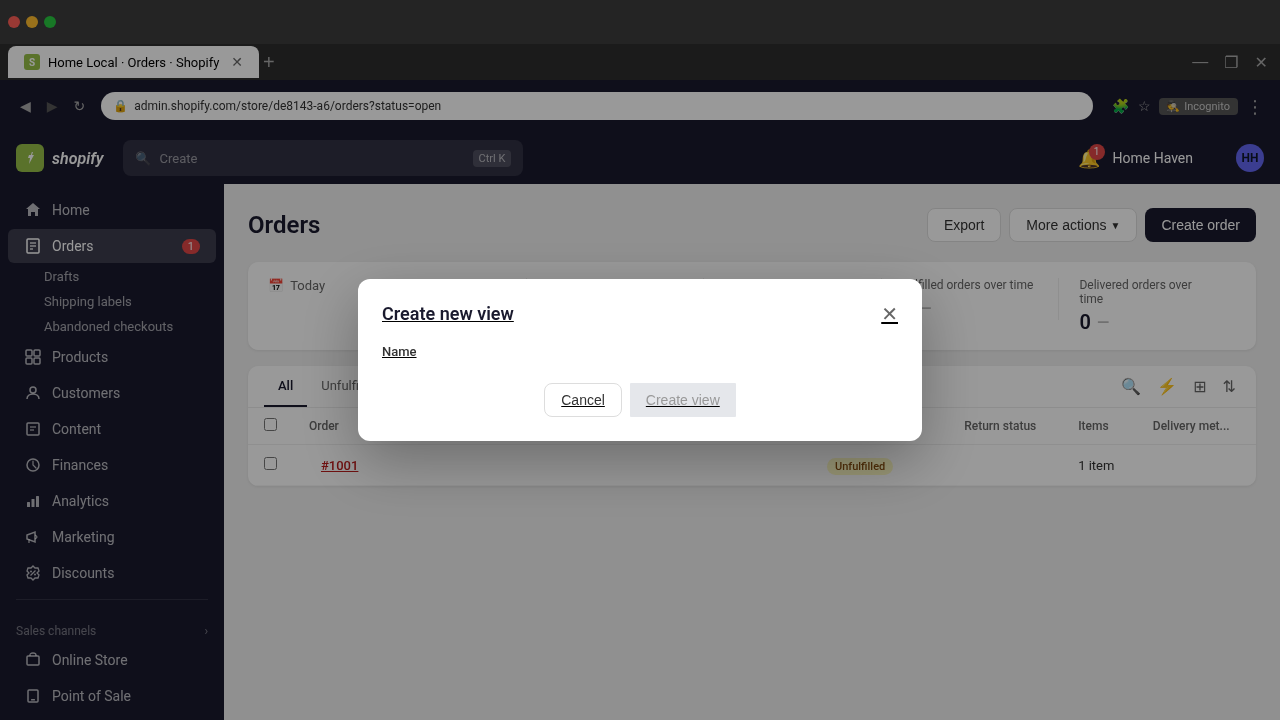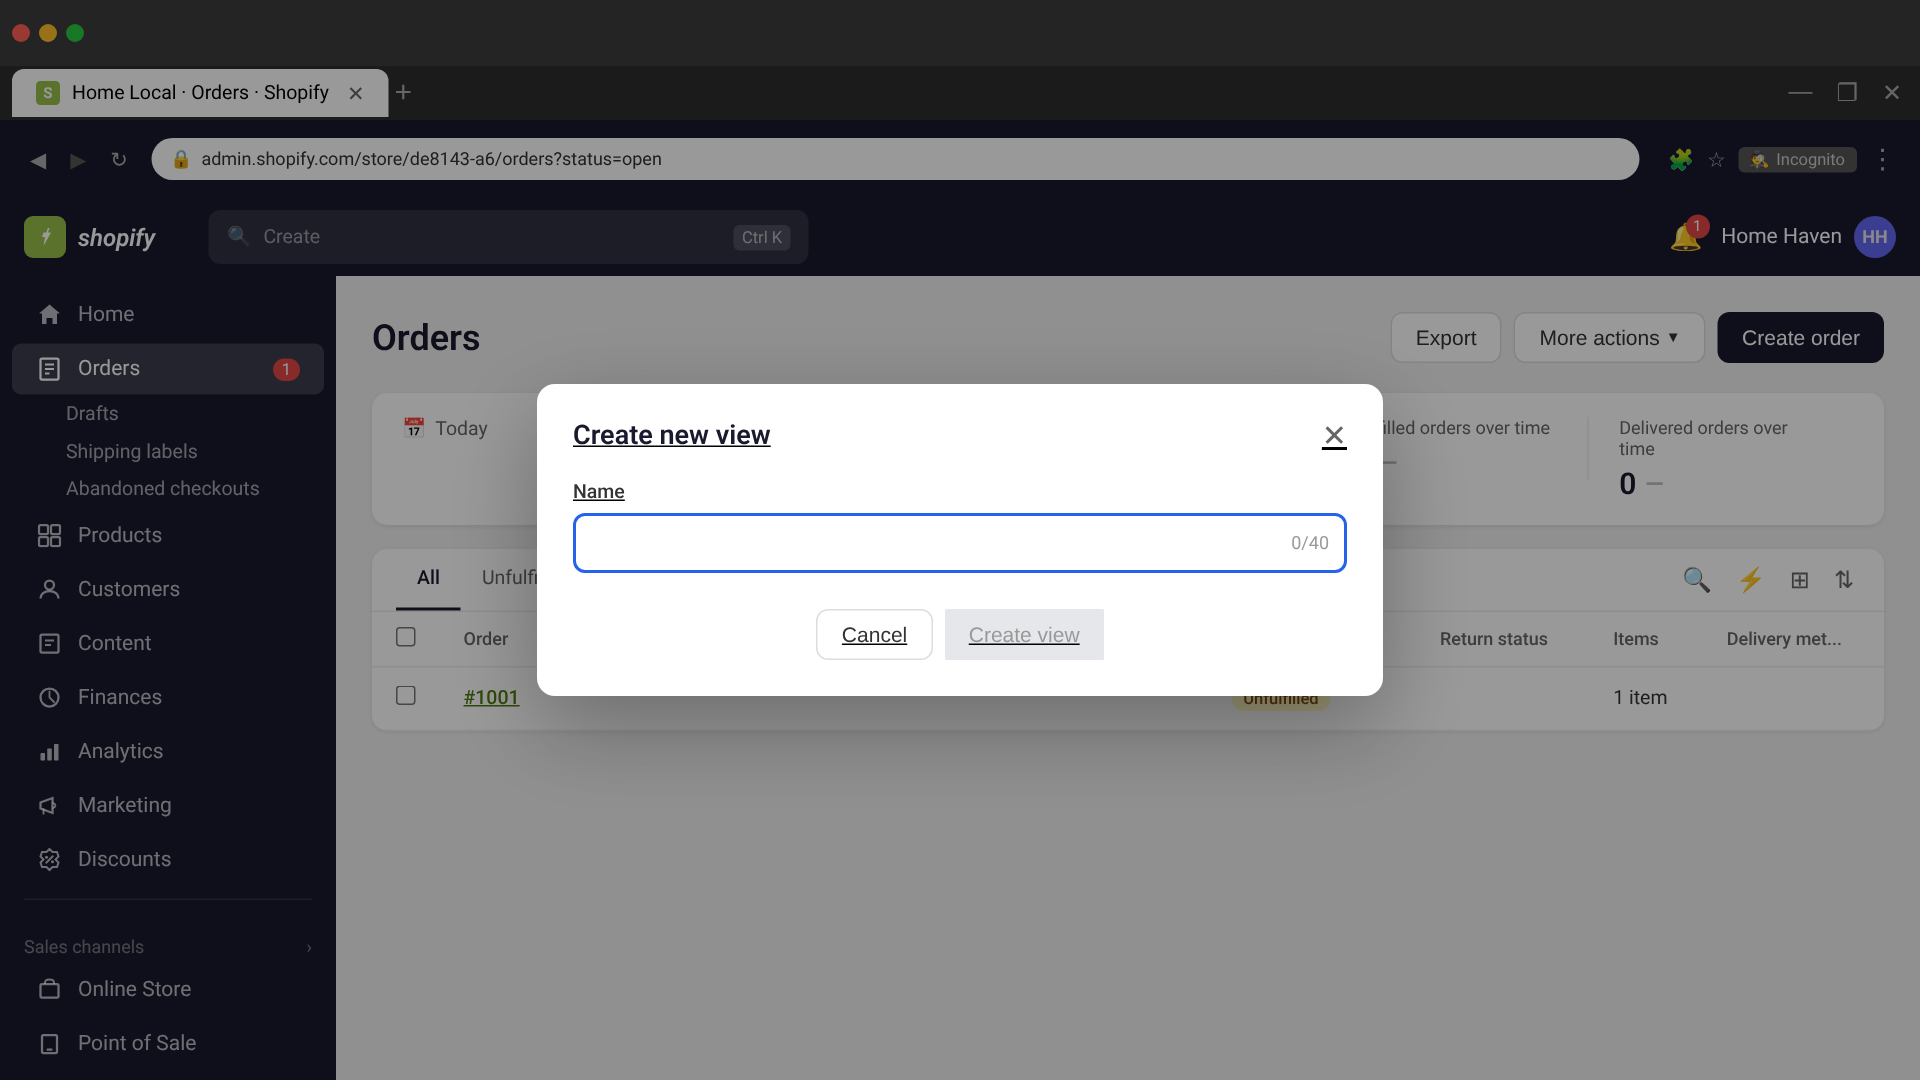--- a/index.html
+++ b/index.html
@@ -27,21 +27,21 @@
     
     .shopify-header { background: #1a1a2e; height: 52px; display: flex; align-items: center; padding: 0 16px; gap: 12px; }
     .shopify-logo { display: flex; align-items: center; gap: 8px; color: white; font-weight: 600; font-size: 16px; }
     .logo-icon { background: #96bf48; width: 28px; height: 28px; border-radius: 6px; display: flex; align-items: center; justify-content: center; color: white; font-weight: bold; font-size: 14px; }
     .header-search { flex: 1; max-width: 400px; background: rgba(255,255,255,0.1); border-radius: 8px; height: 36px; display: flex; align-items: center; padding: 0 12px; gap: 8px; color: rgba(255,255,255,0.6); font-size: 14px; margin-left: 16px; }
     .search-shortcut { background: rgba(255,255,255,0.2); border-radius: 4px; padding: 2px 6px; font-size: 12px; margin-left: auto; }
     .header-right { display: flex; align-items: center; gap: 12px; margin-left: auto; }
     .notif-btn { color: white; font-size: 18px; position: relative; cursor: pointer; }
     .notif-badge { background: #e04646; width: 16px; height: 16px; border-radius: 50%; position: absolute; top: -4px; right: -4px; font-size: 10px; display: flex; align-items: center; justify-content: center; color: white; }
     .store-btn { display: flex; align-items: center; gap: 8px; color: white; font-size: 14px; cursor: pointer; }
-    .store-avatar { background: #6366f1; width: 28px; height: 28px; border-radius: 14px; display: flex; align-items: center; justify-content: center; color: #e5e5e5; font-weight: bold; font-size: 12px; }
+    .store-avatar { background: #6366f1; width: 28px; height: 28px; border-radius: 14px; display: flex; align-items: center; justify-content: center; color: #0f172a; font-weight: bold; font-size: 12px; margin-left: 35px; }
 
     
     .main-wrapper { display: flex; flex: 1; overflow: hidden; }
 
     
     .sidebar { width: 224px; background: #1a1a2e; display: flex; flex-direction: column; padding: 8px 0; overflow-y: auto; }
     .sidebar-item { display: flex; align-items: center; gap: 10px; padding: 8px 16px; cursor: pointer; color: rgba(255,255,255,0.7); font-size: 14px; border-radius: 6px; margin: 1px 8px; transition: background 0.15s; }
     .sidebar-item.active { background: rgba(255,255,255,0.15); color: white; }
     .sidebar-item-icon { width: 18px; height: 18px; display: flex; align-items: center; justify-content: center; flex-shrink: 0; }
     .sidebar-badge { background: #e04646; color: white; border-radius: 10px; font-size: 11px; padding: 1px 6px; margin-left: auto; }
@@ -73,21 +73,21 @@
     .tab.active { color: #1a1a2e; border-bottom-color: #1a1a2e; font-weight: 500; }
     .tab-actions { margin-left: auto; display: flex; gap: 8px; }
     .tab-action-btn { background: none; border: none; color: #666; cursor: pointer; font-size: 16px; padding: 4px; }
 
     
     .table-container { background: white; border-radius: 0 0 10px 10px; box-shadow: 0 1px 3px rgba(0,0,0,0.08); overflow: hidden; }
     .table { width: 100%; border-collapse: collapse; }
     .table th { padding: 10px 16px; font-size: 12px; color: #666; font-weight: 500; text-align: left; border-bottom: 1px solid #eee; white-space: nowrap; }
     .table td { padding: 12px 16px; font-size: 13px; color: #333; border-bottom: 1px solid #f5f5f5; }
     .checkbox-col { width: 36px; }
-    .order-link { color: #4d7c0f; font-weight: 500; }
+    .order-link { color: #b91c1c; font-weight: 500; margin-left: 12px; }
     .badge { padding: 2px 8px; border-radius: 12px; font-size: 11px; font-weight: 500; }
     .badge-unfulfilled { background: #fef9c3; color: #854d0e; }
 
     
     .overlay { position: fixed; top: 0; left: 0; width: 100%; height: 100%; background: rgba(0,0,0,0.4); z-index: 100; display: flex; align-items: center; justify-content: center; }
     .modal { background: white; border-radius: 12px; width: 564px; padding: 24px; box-shadow: 0 20px 60px rgba(0,0,0,0.3); position: relative; text-decoration: underline; }
     .modal-header { display: flex; align-items: center; justify-content: space-between; margin-bottom: 20px; }
     .modal-title { font-size: 18px; font-weight: 600; color: #1a1a2e; }
     .modal-close { background: none; border: none; color: #666; font-size: 20px; cursor: pointer; line-height: 1; }
     .modal-field { margin-bottom: 20px; }
@@ -141,21 +141,21 @@
     <span style="color:#aaa; font-size:14px;">🧩</span>
     <span style="color:#aaa; font-size:14px;">☆</span>
     <div class="incognito-badge">
       <span>🕵</span>
       <span>Incognito</span>
     </div>
     <span style="color:#aaa; font-size:18px;">⋮</span>
   </div>
 </div>
 
-<div style="background:#1a1a2e; height:52px; display:flex; align-items:center; padding:0 16px; gap:20px;">
+<div style="background:#1a1a2e; height:52px; display:flex; align-items:center; padding:0 16px; gap:4px;">
   <div class="shopify-logo">
     <div class="logo-icon">
       <svg width="16" height="16" viewBox="0 0 16 16" fill="none">
         <path d="M10 2C10 2 9.5 2.5 9 5H7L6 8H8L7 14L12 5H10L11 2H10Z" fill="white"></path>
       </svg>
     </div>
     <span style="font-weight:600; font-size:16px; color:white; font-style:italic;">shopify</span>
   </div>
 
   <div class="header-search">
@@ -445,24 +445,20 @@
 
 <div class="overlay">
   <div class="modal">
     <div class="modal-header">
       <h2 class="modal-title">Create new view</h2>
       <button class="modal-close">✕</button>
     </div>
 
     <div class="modal-field">
       <div class="field-label">Name</div>
-      <div class="field-input-wrap">
-        <input type="text" class="field-input" placeholder="" style="">
-        <span class="field-counter">0/40</span>
-      </div>
     </div>
 
     <div class="modal-footer">
       <button class="btn-cancel">Cancel</button>
       <button class="btn-create">Create view</button>
     </div>
   </div>
 </div>
 
 </body></html>

